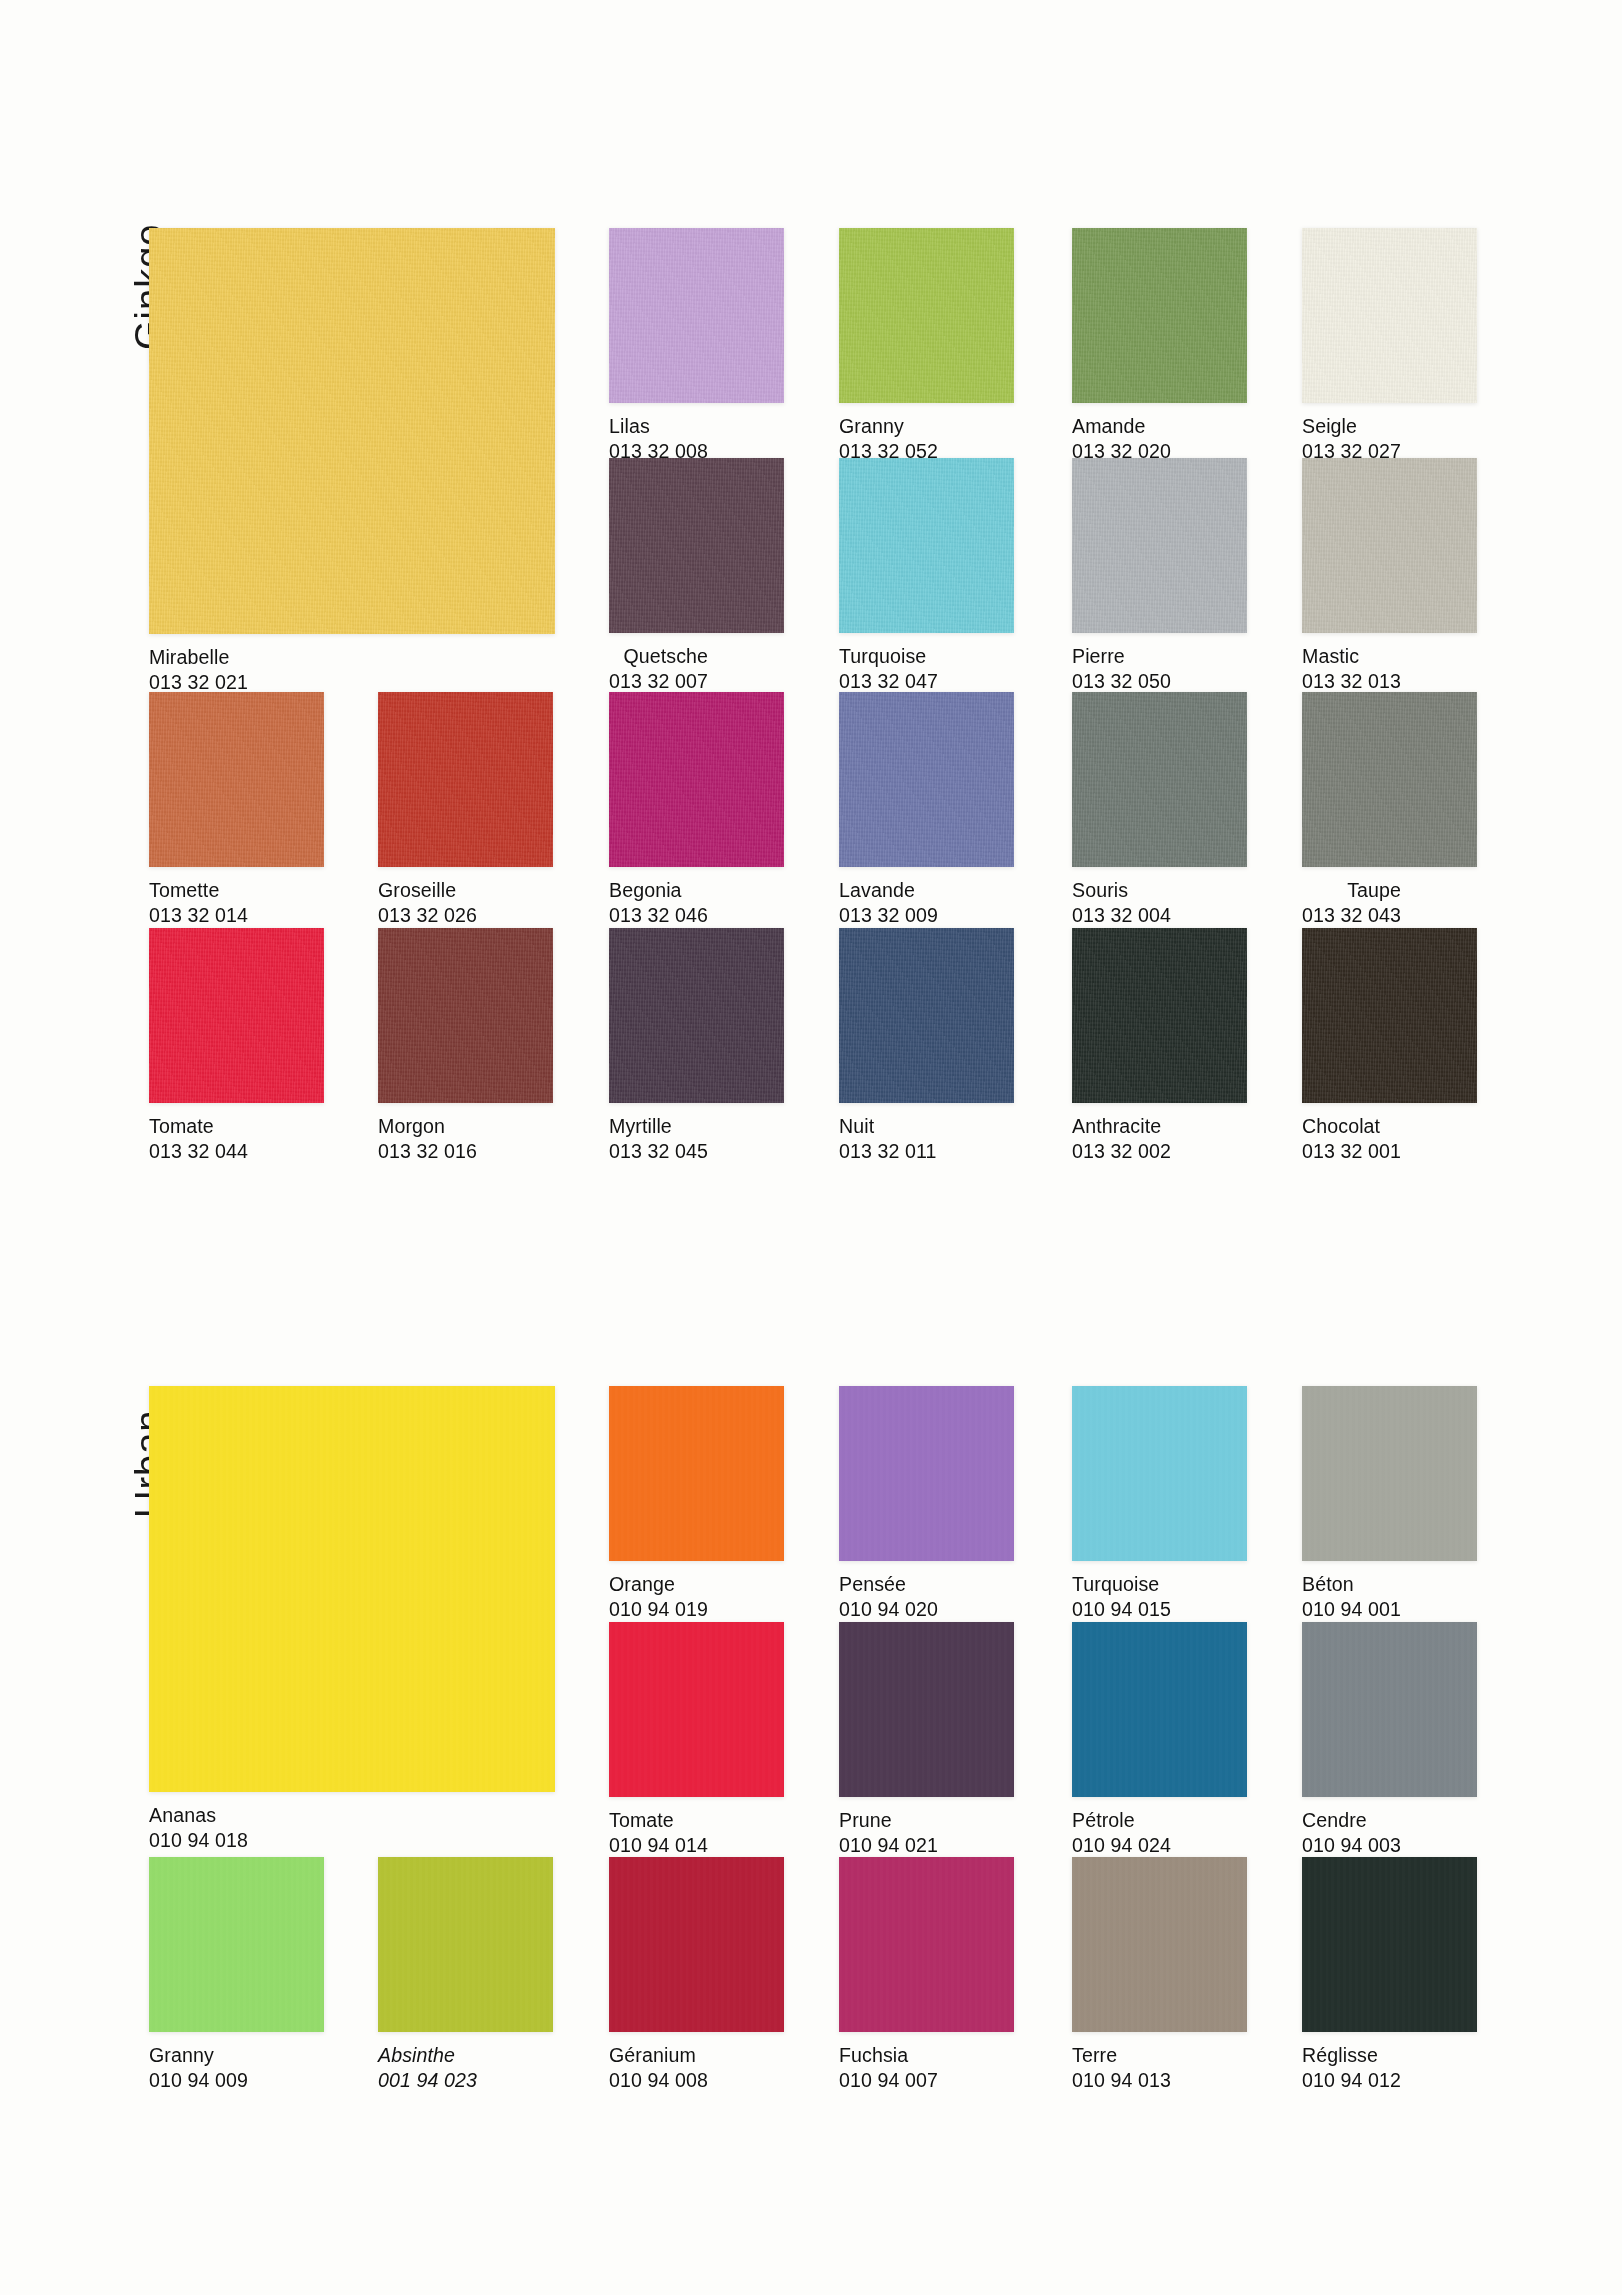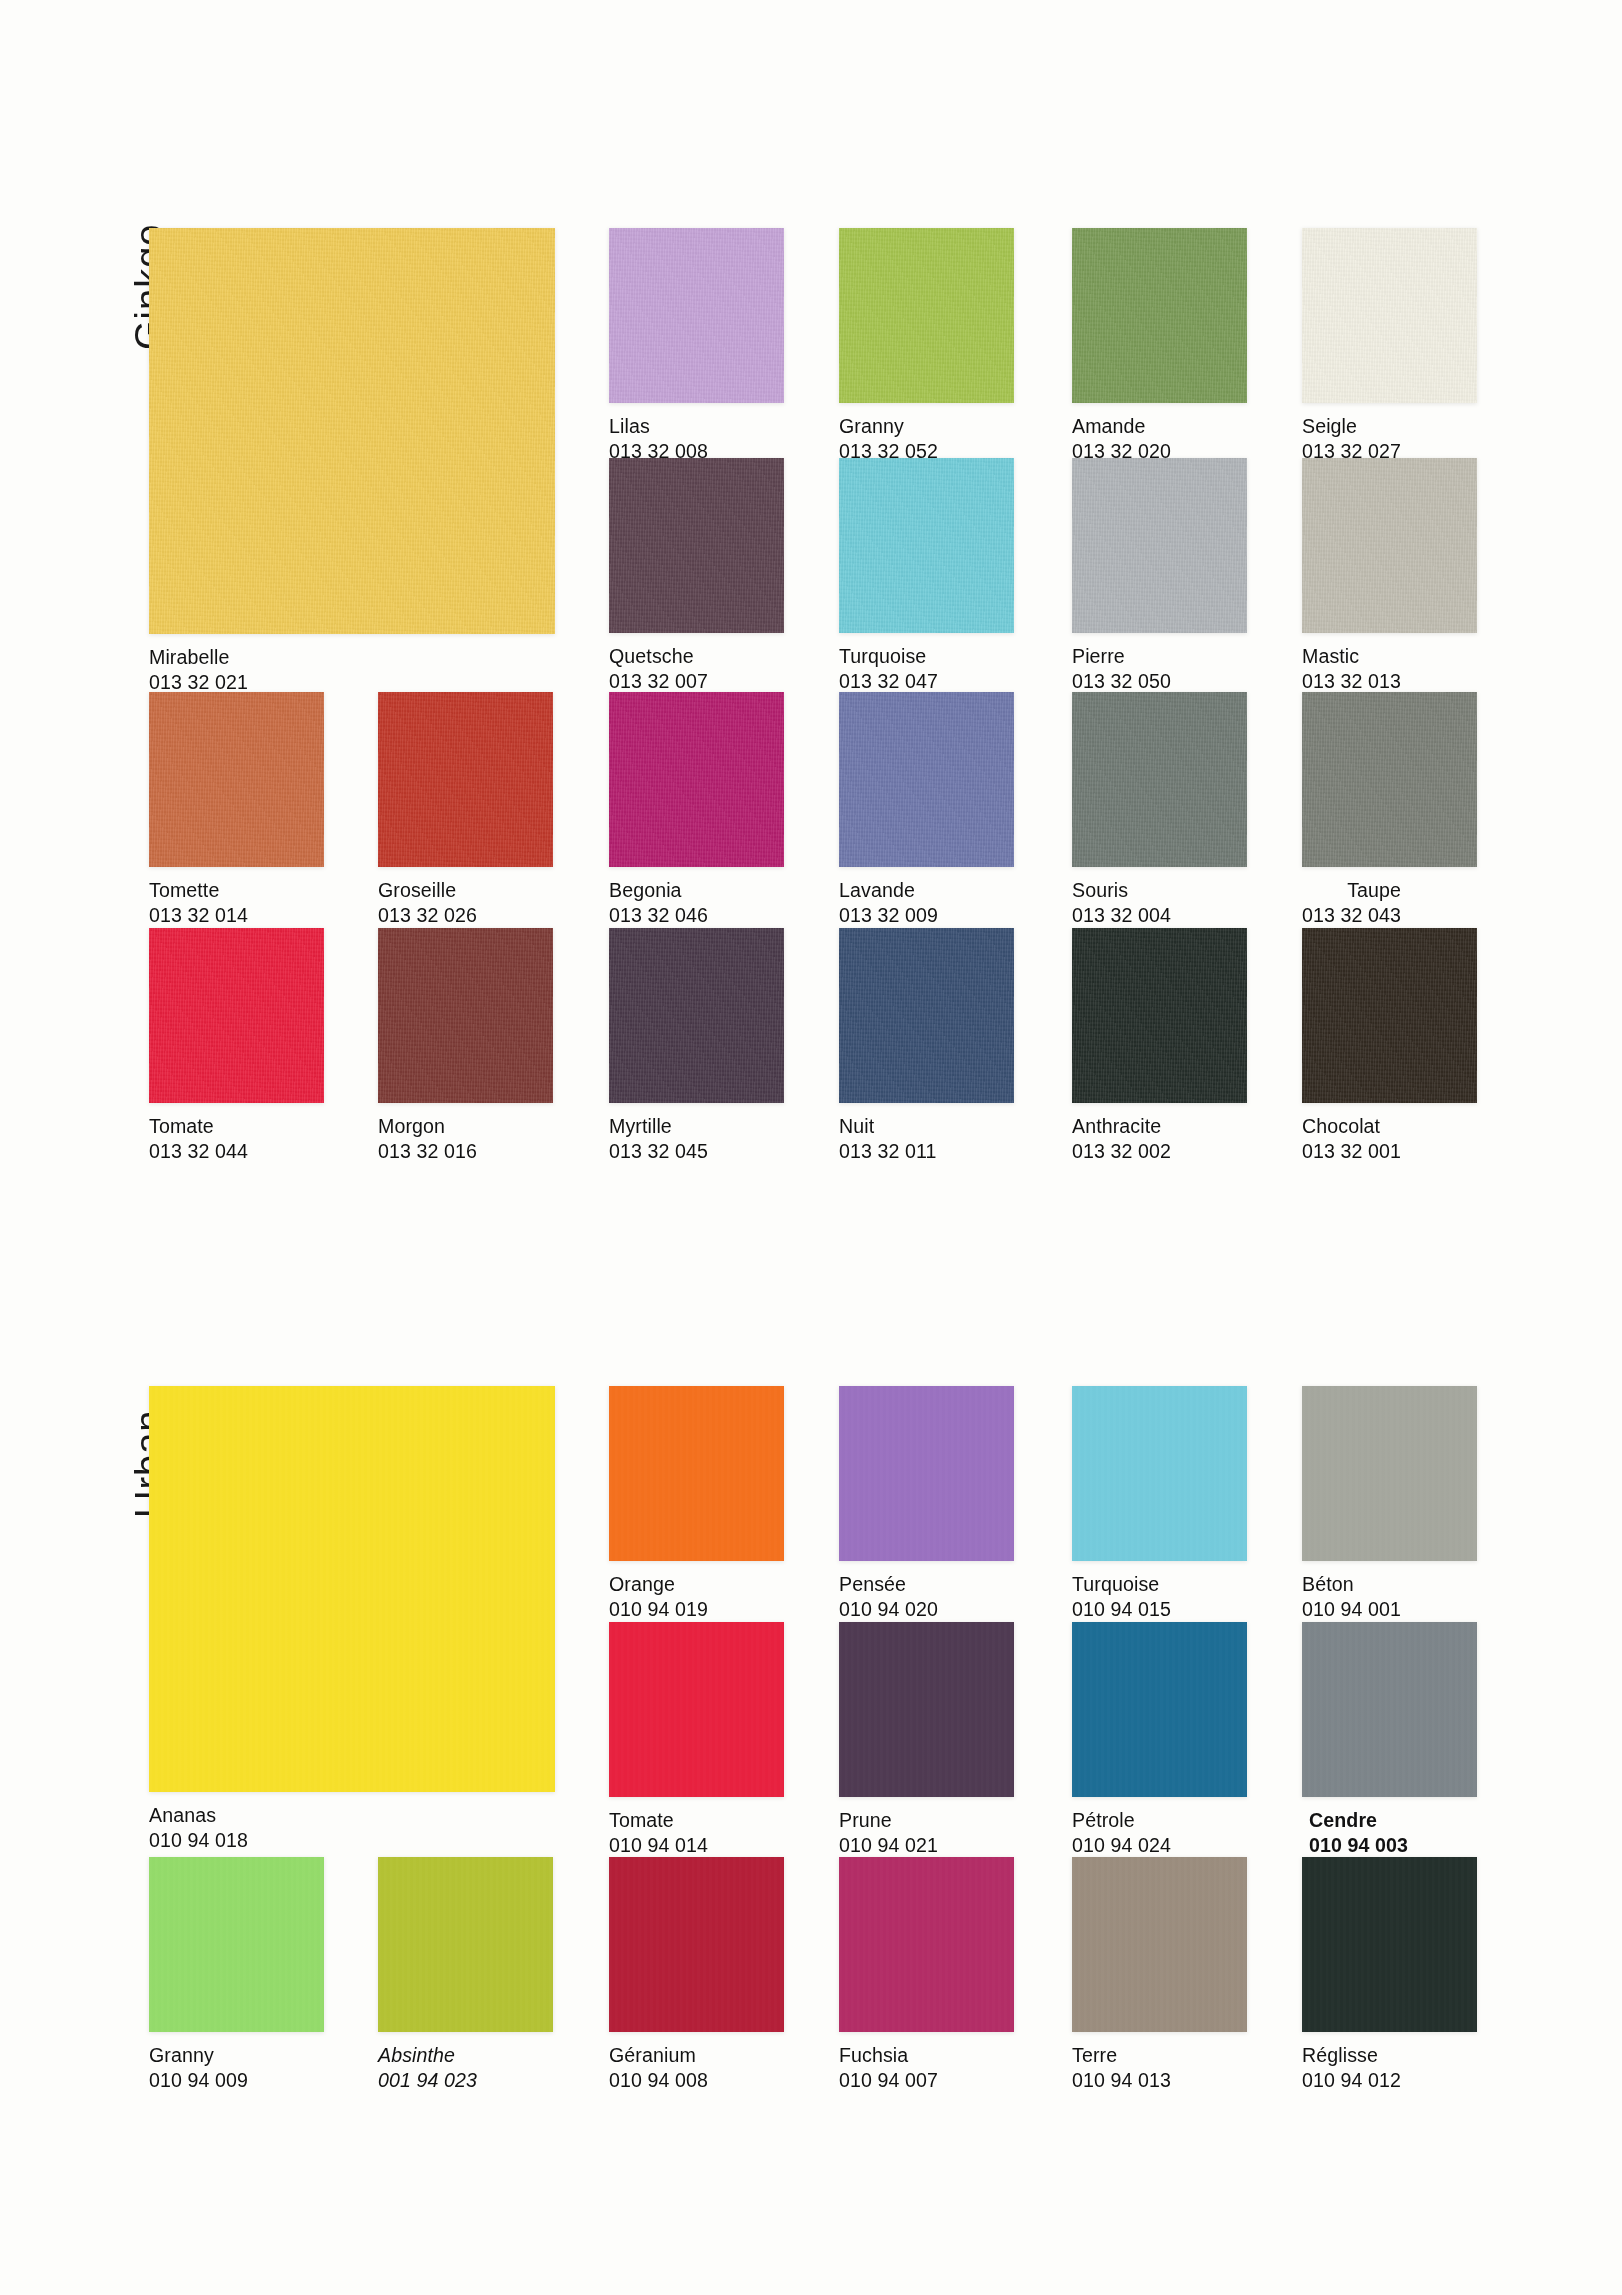--- a/index.html
+++ b/index.html
@@ -105,21 +105,21 @@
       <div class="cell" style="left: 1302px; top: 228px;">
         <div class="chip" style="width: 175px; height: 175px; background: rgb(240, 238, 226); box-shadow: rgba(0, 0, 0, 0.1) 0px 1.3px 4.6px;">
           <div class="chip-tex"></div>
         </div>
         <div class="caption" style="left: 0px; top: 186px;"><span>Seigle</span><span class="ref">013 32 027</span></div>
       </div>
       <div class="cell" style="left: 609px; top: 458px;">
         <div class="chip" style="width: 175px; height: 175px; background: rgb(93, 68, 80); box-shadow: rgba(0, 0, 0, 0.1) 0px 1.3px 4.6px;">
           <div class="chip-tex"></div>
         </div>
-        <div class="caption" style="left: 0px; top: 186px;"><span>Quetsche</span><span class="ref">013 32 007</span></div>
+        <div class="caption" style="left: 0px; top: 186px; text-align: right;"><span>Quetsche</span><span class="ref">013 32 007</span></div>
       </div>
       <div class="cell" style="left: 839px; top: 458px;">
         <div class="chip" style="width: 175px; height: 175px; background: rgb(114, 204, 216); box-shadow: rgba(0, 0, 0, 0.1) 0px 1.3px 4.6px;">
           <div class="chip-tex"></div>
         </div>
         <div class="caption" style="left: 0px; top: 186px;"><span>Turquoise</span><span class="ref">013 32 047</span></div>
       </div>
       <div class="cell" style="left: 1072px; top: 458px;">
         <div class="chip" style="width: 175px; height: 175px; background: rgb(176, 180, 184); box-shadow: rgba(0, 0, 0, 0.1) 0px 1.3px 4.6px;">
           <div class="chip-tex"></div>
@@ -249,21 +249,21 @@
       <div class="cell" style="left: 1072px; top: 1622px;">
         <div class="chip chip-smooth" style="width: 175px; height: 175px; background: rgb(29, 109, 149); box-shadow: rgba(0, 0, 0, 0.1) 0px 1.3px 4.6px;">
           <div class="chip-tex"></div>
         </div>
         <div class="caption" style="left: 0px; top: 186px;"><span>Pétrole</span><span class="ref">010 94 024</span></div>
       </div>
       <div class="cell" style="left: 1302px; top: 1622px;">
         <div class="chip chip-smooth" style="width: 175px; height: 175px; background: rgb(125, 133, 138); box-shadow: rgba(0, 0, 0, 0.1) 0px 1.3px 4.6px;">
           <div class="chip-tex"></div>
         </div>
-        <div class="caption" style="left: 7px; top: 186px; font-weight: bold;"><span>Cendre</span><span class="ref">010 94 003</span></div>
+        <div class="caption" style="left: 0px; top: 186px;"><span>Cendre</span><span class="ref">010 94 003</span></div>
       </div>
       <div class="cell" style="left: 149px; top: 1857px;">
         <div class="chip chip-smooth" style="width: 175px; height: 175px; background: rgb(148, 219, 106); box-shadow: rgba(0, 0, 0, 0.1) 0px 1.3px 4.6px;">
           <div class="chip-tex"></div>
         </div>
         <div class="caption" style="left: 0px; top: 186px;"><span>Granny</span><span class="ref">010 94 009</span></div>
       </div>
       <div class="cell" style="left: 378px; top: 1857px;">
         <div class="chip chip-smooth" style="width: 175px; height: 175px; background: rgb(180, 194, 52); box-shadow: rgba(0, 0, 0, 0.1) 0px 1.3px 4.6px;">
           <div class="chip-tex"></div>

